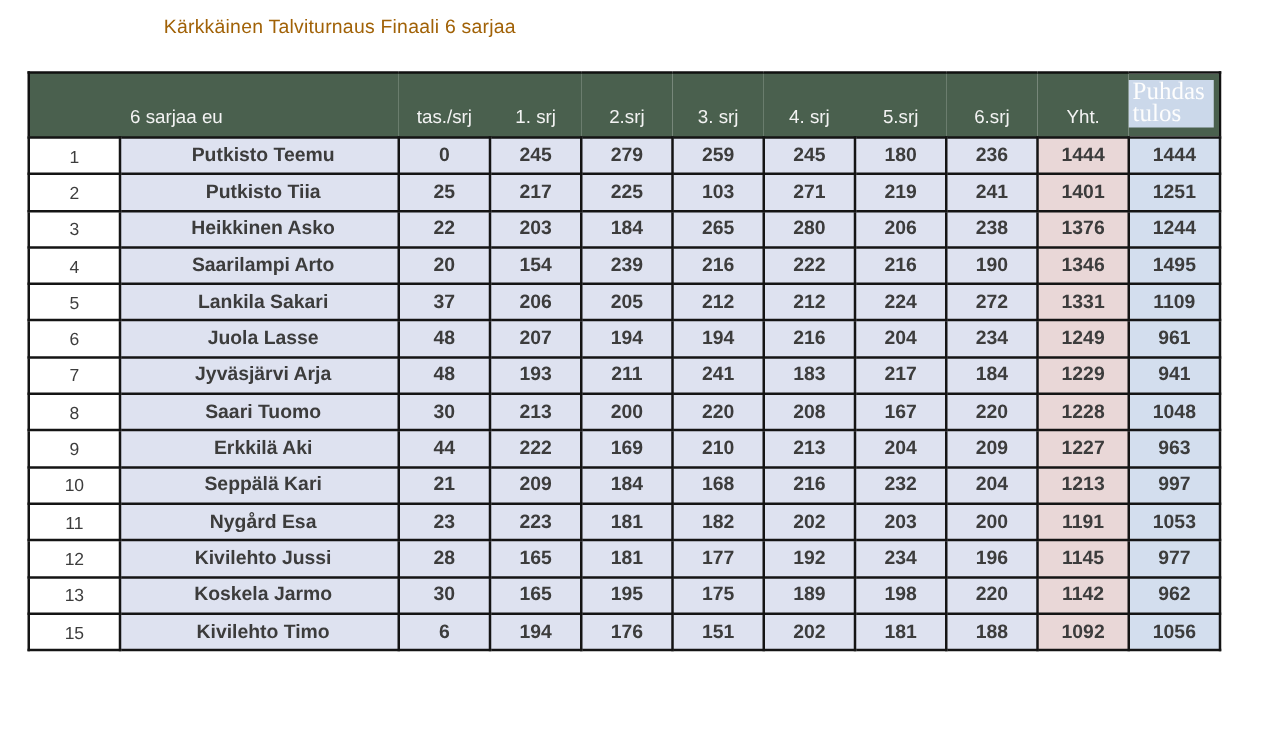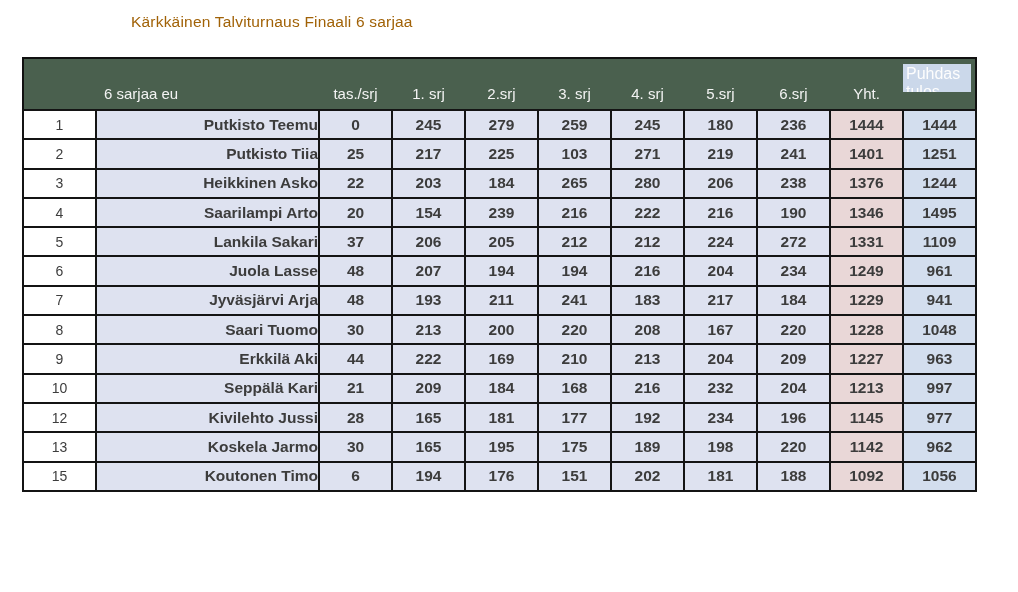--- a/index.html
+++ b/index.html
@@ -25,39 +25,40 @@
     height:43px;padding:0 0 7px 0;
     vertical-align:bottom;text-align:center;
     border:0;
   }
   thead th.h-name{text-align:left;padding-left:8px;}
   thead th.h-puhdas{
     vertical-align:top;padding:0;position:relative;
   }
   .puhdas-box{
     display:block;box-sizing:border-box;
-    margin:5px 4px 0 0;height:28px;
+    margin:5px 4px 0 0;height:38px;
     background:var(--clean-header-bg,#cbd8ea);
-    color:#fdfdfd;font-size:16px;line-height:17.5px;
+    color:#fdfdfd;font-size:20px;line-height:17.5px;
     text-align:left;padding:1px 2px 0 3px;
     overflow:hidden;
+    font-family:Liberation Serif, serif;
   }
   tbody td{
     border:2px solid #141414;
     height:27.3px;padding:0;
     background:var(--row-bg,#dee2f0);
     color:var(--cell-text,#3c3c3c);
     font-weight:700;font-size:15.5px;
     text-align:center;vertical-align:middle;
   }
   tbody td.c-rank{
     background:#ffffff;font-weight:400;font-size:14px;color:#3d3d3d;
   }
   tbody td.c-name{
-    text-align:right;padding-left:6px;
+    text-align:center;padding-left:6px;
   }
   tbody td.c-yht{background:var(--total-bg,#e9d7d7);}
   tbody td.c-puhdas{background:var(--clean-bg,#d3deee);}
 </style>
 </head>
 <body>
 
 <div class="title">Kärkkäinen Talviturnaus Finaali 6 sarjaa</div>
 
 <table class="results">
@@ -216,20 +217,33 @@
     <td class="c-num">209</td>
     <td class="c-num">184</td>
     <td class="c-num">168</td>
     <td class="c-num">216</td>
     <td class="c-num">232</td>
     <td class="c-num">204</td>
     <td class="c-num c-yht">1213</td>
     <td class="c-num c-puhdas">997</td>
   </tr>
       <tr>
+    <td class="c-rank">11</td>
+    <td class="c-name">Nygård Esa</td>
+    <td class="c-num">23</td>
+    <td class="c-num">223</td>
+    <td class="c-num">181</td>
+    <td class="c-num">182</td>
+    <td class="c-num">202</td>
+    <td class="c-num">203</td>
+    <td class="c-num">200</td>
+    <td class="c-num c-yht">1191</td>
+    <td class="c-num c-puhdas">1053</td>
+  </tr>
+      <tr>
     <td class="c-rank">12</td>
     <td class="c-name">Kivilehto Jussi</td>
     <td class="c-num">28</td>
     <td class="c-num">165</td>
     <td class="c-num">181</td>
     <td class="c-num">177</td>
     <td class="c-num">192</td>
     <td class="c-num">234</td>
     <td class="c-num">196</td>
     <td class="c-num c-yht">1145</td>
@@ -243,21 +257,21 @@
     <td class="c-num">195</td>
     <td class="c-num">175</td>
     <td class="c-num">189</td>
     <td class="c-num">198</td>
     <td class="c-num">220</td>
     <td class="c-num c-yht">1142</td>
     <td class="c-num c-puhdas">962</td>
   </tr>
       <tr>
     <td class="c-rank">15</td>
-    <td class="c-name">Koutonen Timo</td>
+    <td class="c-name">Kivilehto Timo</td>
     <td class="c-num">6</td>
     <td class="c-num">194</td>
     <td class="c-num">176</td>
     <td class="c-num">151</td>
     <td class="c-num">202</td>
     <td class="c-num">181</td>
     <td class="c-num">188</td>
     <td class="c-num c-yht">1092</td>
     <td class="c-num c-puhdas">1056</td>
   </tr>

